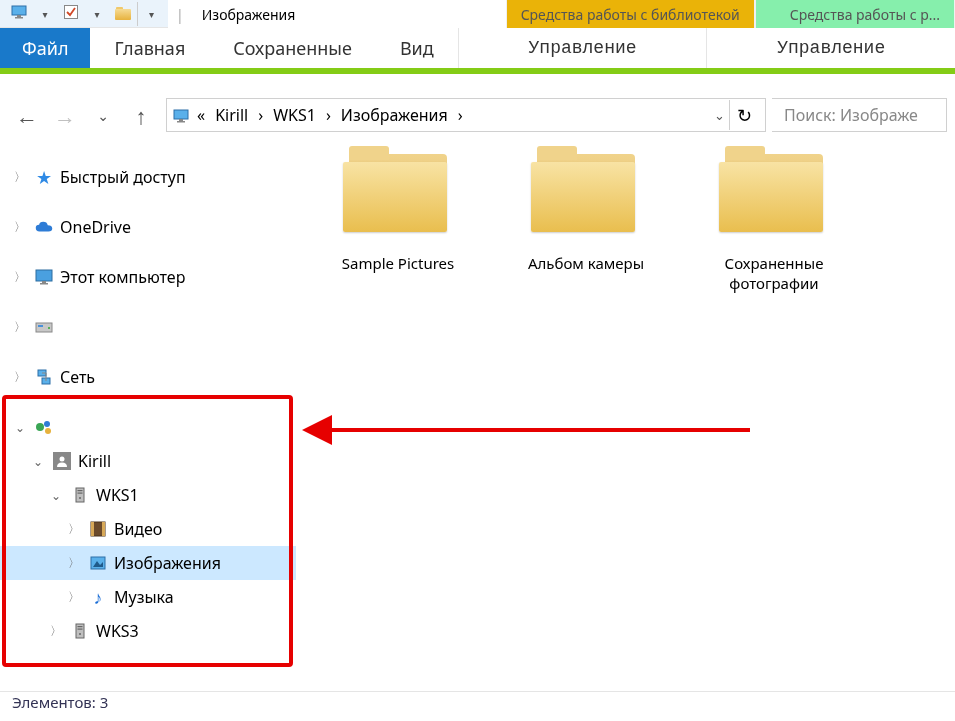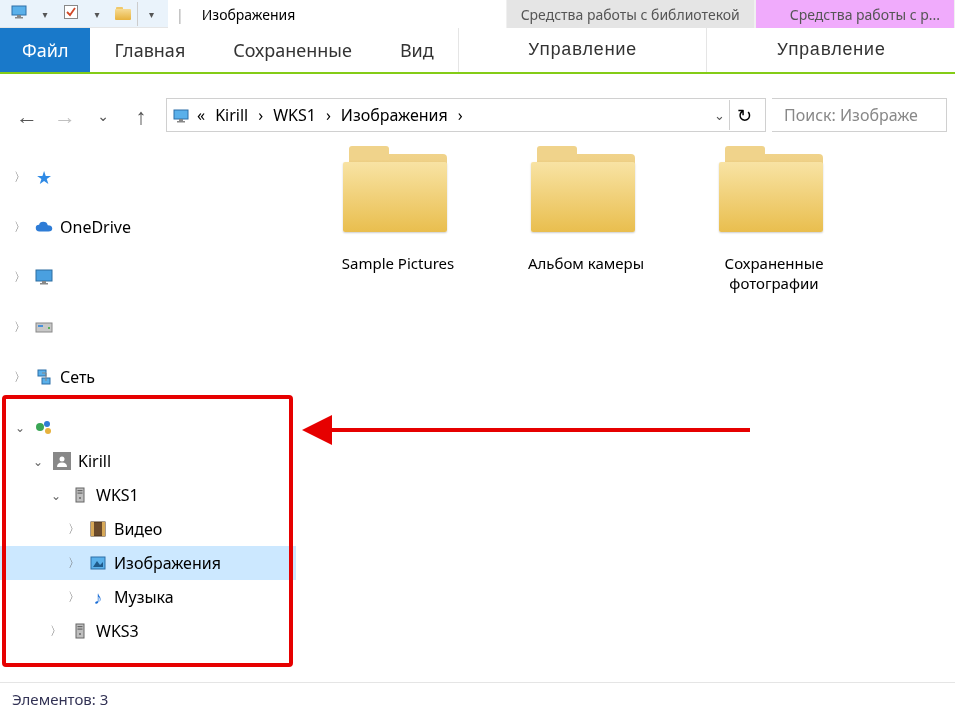--- a/index.html
+++ b/index.html
@@ -9,25 +9,25 @@
 .titlebar { height:28px; display:flex; align-items:center; }
 .qat { display:flex; align-items:center; height:100%; padding:0 6px; background:#eaf3fb; border-bottom:1px solid #e5e5e5;}
 .qat .qicon { width:24px; height:24px; display:flex; align-items:center; justify-content:center; margin:0 1px; color:#000; }
 .folder-icon-sm { width:16px; height:16px; position:relative; }
 .folder-icon-sm .tab { position:absolute; top:1px; left:1px; width:7px; height:3px; background:#f0c96b; border-radius:1px 1px 0 0;}
 .folder-icon-sm .body { position:absolute; top:3px; left:0; width:16px; height:11px; background:linear-gradient(#f6db94,#e7b23d); border-radius:1px;}
 .title-text { padding-left:10px; font-size:14px; color:#000; display:flex; align-items:center; height:100%; }
 .title-sep { color:#aaa; margin:0 8px; font-size:14px; }
 .ctx-tabs { margin-left:auto; display:flex; height:100%; font-size:14px; }
 .ctx-tab { padding:0 14px; display:flex; align-items:center; border-left:1px solid #f0f0f0; border-right:1px solid #f0f0f0; }
-.ctx-tab.pink { background:#e5e5e5; color:#555; }
-.ctx-tab.yellow { background:#f0abfc; color:#555;padding-left:34px; }
-
-
-.ribbon-tabs { height:46px; display:flex; align-items:stretch; border-bottom:2px solid #84cc16; font-size:18px; }
+.ctx-tab.pink { background:#eab308; color:#555; }
+.ctx-tab.yellow { background:#86efac; color:#555;padding-left:34px; }
+
+
+.ribbon-tabs { height:46px; display:flex; align-items:stretch; border-bottom:6px solid #84cc16; font-size:18px; }
 .ribbon-tab { display:flex; align-items:center; padding:12px 24px; color:#333; cursor:default; position:relative; }
 .ribbon-tab.file { background:#1979ca; color:#fff; padding:0 22px; }
 .ctx-group { flex:1; display:flex; }
 .ctx-group .ribbon-tab { flex:1; justify-content:center; border-left:1px solid #e5e5e5;font-family:Liberation Mono, monospace; }
 
 
 .navbar { margin-top:22px; height:38px; display:flex; align-items:center; padding:0 8px; }
 .nav-btn { width:38px; height:38px; display:flex; align-items:center; justify-content:center; color:#555; font-size:22px; }
 .nav-btn.disabled { color:#c0c0c0; }
 .addrbar { flex:1; margin:0 6px; height:34px; border:1px solid #d0d0d0; display:flex; align-items:center; padding:0 6px; font-size:16px; position:relative; }
@@ -59,21 +59,21 @@
 .folder-big .back { position:absolute; top:8px; left:6px; width:98px; height:74px; background:linear-gradient(#f0d38b,#e7bc5f); border-radius:4px; }
 .folder-big .tab { position:absolute; top:0; left:6px; width:40px; height:14px; background:#f0d38b; border-radius:3px 3px 0 0; }
 .folder-big .front { position:absolute; top:16px; left:0; width:104px; height:70px; background:linear-gradient(#f8e3a4,#e9be4e); border-radius:2px; box-shadow:0 1px 2px rgba(0,0,0,0.2); }
 .folder-name { font-size:15px; color:#000; line-height:1.3; }
 
 .arrow { position:absolute; top:413px; left:302px; width:450px; height:32px; pointer-events:none; }
 .arrow-line { position:absolute; top:15px; left:28px; width:420px; height:4px; background:#e60000; }
 .arrow-head { position:absolute; top:2px; left:0; width:0; height:0; border-right:30px solid #e60000; border-top:15px solid transparent; border-bottom:15px solid transparent; }
 
 
-.statusbar { position:absolute; left:0; bottom:12px; width:100%; height:27px; border-top:1px solid #e5e5e5; display:flex; align-items:flex-end; padding:0 12px; font-size:15px; color:#335; }
+.statusbar { position:absolute; left:0; bottom:3px; width:100%; height:27px; border-top:1px solid #e5e5e5; display:flex; align-items:flex-start; padding:0 12px; font-size:15px; color:#335; }
 
 
 .ic-star { color:#2f8ae5; font-size:18px; }
 .ic-cloud svg { width:18px; height:18px; }
 .ic-pc svg { width:18px; height:18px; }
 .ic-disk svg { width:18px; height:18px; }
 .ic-net svg { width:18px; height:18px; }
 .ic-group svg { width:18px; height:18px; }
 .ic-user { width:18px; height:18px; background:#888; display:flex; align-items:center; justify-content:center; }
 .ic-user svg { width:12px; height:12px; fill:#fff; }
@@ -157,20 +157,21 @@
     <span>Поиск: Изображе</span>
   </div>
 </div>
 
 <div class="main">
   <div class="tree">
 
     <div class="tree-item">
       <span class="chev">〉</span>
       <span class="ticon ic-star">★</span>
+      <span>Быстрый доступ</span>
     </div>
 
     <div class="tree-item gap">
       <span class="chev">〉</span>
       <span class="ticon ic-cloud">
           <svg viewBox="0 0 24 16">
             <path d="M6 14 Q1 14 1 9 Q1 5 5.5 5 Q6 1 11 1 Q16 1 17 5.5 Q23 5.5 23 10 Q23 14 18 14 Z" fill="#2e7cd6"></path>
           </svg>
         </span>
       <span>OneDrive</span>
@@ -178,20 +179,21 @@
 
     <div class="tree-item gap">
       <span class="chev">〉</span>
       <span class="ticon ic-pc">
           <svg viewBox="0 0 18 16">
             <rect x="1" y="1" width="16" height="11" fill="#4aa0e0" stroke="#2d6da0"></rect>
             <rect x="7" y="12" width="4" height="2" fill="#888"></rect>
             <rect x="5" y="14" width="8" height="1.5" fill="#888"></rect>
           </svg>
         </span>
+      <span>Этот компьютер</span>
     </div>
 
     <div class="tree-item gap">
       <span class="chev">〉</span>
       <span class="ticon ic-disk">
           <svg viewBox="0 0 18 14">
             <rect x="1" y="3" width="16" height="9" fill="#c8c8c8" stroke="#888"></rect>
             <rect x="3" y="5" width="5" height="2" fill="#4a90d9"></rect>
             <circle cx="14" cy="8" r="1" fill="#3a3"></circle>
           </svg>

